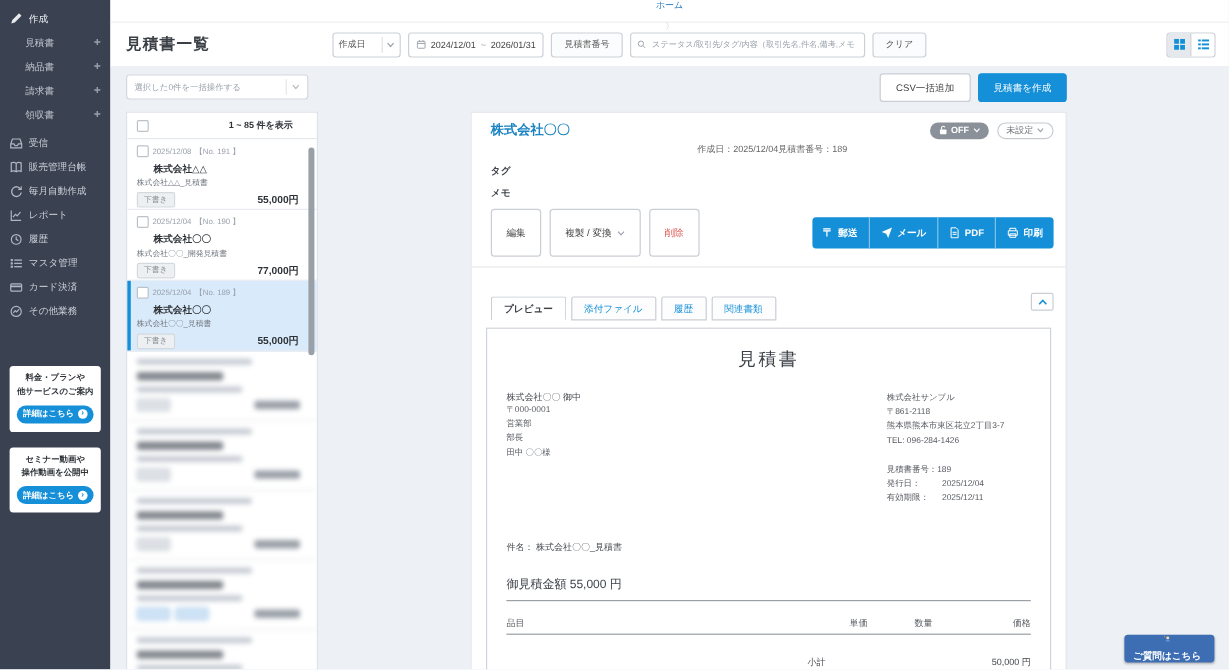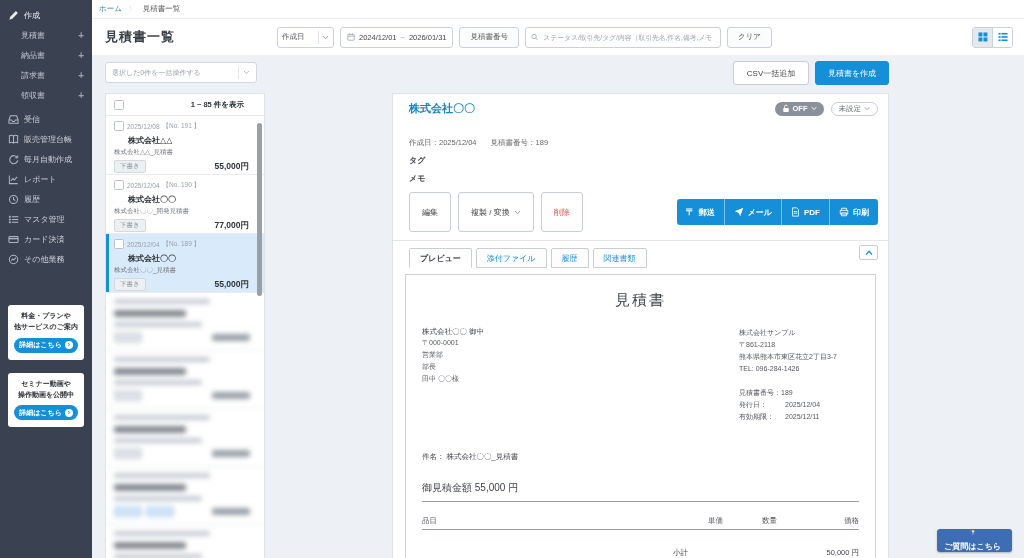--- a/index.html
+++ b/index.html
@@ -16,21 +16,21 @@
   .side-sub .plus{position:absolute;right:8px;color:#9aa1ad;font-size:10px;font-weight:bold;}
   .side-ico{width:12px;height:12px;flex:none;color:#aeb6c2;display:flex;align-items:center;justify-content:center;}
   .promo{width:76px;margin:0 auto 13px;background:#fff;border-radius:3px;padding:6px 2px 7px;text-align:center;box-sizing:border-box;}
   .promo-wrap{margin-top:36px;}
   .promo-t{font-size:7px;font-weight:bold;color:#2f3338;line-height:1.55;}
   .promo-btn{margin:5px auto 0;width:64px;background:#1590d8;color:#fff;border-radius:9px;font-size:7px;font-weight:bold;padding:2.5px 0;display:flex;align-items:center;justify-content:center;gap:3px;cursor:pointer;}
   .promo-arr{background:#fff;color:#1590d8;border-radius:50%;width:8px;height:8px;line-height:8px;font-size:7px;display:inline-block;}
 
   
   .main{position:absolute;left:92px;top:0;right:0;height:558px;}
-  .crumbbar{height:18px;background:#fff;border-bottom:1px solid #eceef1;display:flex;align-items:center;gap:7px;padding:0 7px;font-size:7.5px;}
+  .crumbbar{height:18px;background:#fff;border-bottom:1px solid #eceef1;display:flex;align-items:center;gap:7px;padding:0 7px;font-size:7.5px;flex-direction:column;}
   .crumb-home{color:#2e7fc1;cursor:pointer;}
   .crumb-sep{color:#b6bac0;font-size:7px;}
   .crumb-cur{color:#555;}
   .headerbar{height:36px;background:#fff;border-bottom:1px solid #e3e6ea;display:flex;align-items:center;padding:0 11px 0 13px;}
   .page-title{font-size:13px;font-weight:bold;color:#3b3f46;letter-spacing:1px;}
   .filters{display:flex;align-items:center;gap:6px;margin-left:102px;}
   .ctl{display:flex;align-items:center;background:#fff;border:1px solid #ccd1d7;border-radius:3px;height:21px;box-sizing:border-box;font-size:7.5px;color:#555;}
   .sel-field{width:57px;padding:0 4px;justify-content:space-between;}
   .sel-div{width:1px;height:13px;background:#dfe3e7;margin-left:auto;margin-right:3px;}
   .datebox{padding:0 6px;gap:4px;color:#444;}
@@ -76,31 +76,31 @@
   .bp{margin-left:auto;width:38px;height:7px;background:#9aa0a8;border-radius:2px;margin-right:6px;}
 
   
   .detail-panel{position:absolute;left:300px;top:38px;width:497px;bottom:-8px;background:#fff;border:1px solid #dfe3e8;box-sizing:border-box;}
   .detail-head{padding:7px 10px 8px 16px;}
   .dh-row1{display:flex;align-items:center;}
   .dh-title{font-size:11px;font-weight:bold;color:#1b84c4;}
   .pill{display:flex;align-items:center;gap:3px;height:14px;border-radius:8px;font-size:7.5px;padding:0 7px;cursor:pointer;box-sizing:border-box;}
   .pill-off{margin-left:auto;background:#8b9199;color:#fff;font-weight:bold;}
   .pill-status{margin-left:7px;background:#fff;border:1px solid #c6ccd2;color:#6b7177;}
-  .dh-meta{margin-top:22px;font-size:7.5px;color:#666;display:flex;gap:14px;}
+  .dh-meta{margin-top:4px;font-size:7.5px;color:#666;display:flex;justify-content:center;}
   .dh-label{margin-top:7px;font-size:8px;font-weight:bold;color:#3f434a;}
   .dh-actions{margin-top:8px;display:flex;align-items:center;gap:7px;}
   .abtn{background:#fff;border:1px solid #c9ced4;border-radius:3px;height:40px;padding:0 12px;font-size:8px;color:#444;display:flex;align-items:center;gap:4px;cursor:pointer;font-family:inherit;}
   .abtn.danger{color:#d9534f;}
   .send-bar{margin-left:auto;display:flex;height:26px;background:#1590d8;border-radius:3px;overflow:hidden;}
   .seg{display:flex;align-items:center;gap:4px;padding:0 9px;color:#fff;font-size:8px;font-weight:bold;cursor:pointer;}
   .seg + .seg{border-left:1px solid rgba(255,255,255,.45);}
   .seg-post{font-size:9px;font-weight:bold;}
   .dh-divider{height:1px;background:#e4e8ec;}
-  .tabs{display:flex;gap:4px;margin:7px 16px 0;position:relative;align-items:flex-end;}
+  .tabs{display:flex;gap:4px;margin:24px 16px 0;position:relative;align-items:flex-end;}
   .tab{height:20px;display:flex;align-items:center;padding:0 10px;border:1px solid #c9ced5;border-radius:2px 2px 0 0;font-size:8px;color:#1590d8;background:#fdfdfe;cursor:pointer;box-sizing:border-box;}
   .tab.active{color:#3c4046;font-weight:bold;background:#fff;border-bottom-color:#fff;}
   .collapse-btn{position:absolute;right:-6px;top:-3px;width:17px;height:13px;border:1px solid #c9ced5;border-radius:2px;background:#fff;display:flex;align-items:center;justify-content:center;color:#1590d8;cursor:pointer;}
 
   
   .doc-card{margin:6px 12px 0;border:1px solid #cfd4da;background:#fff;padding:12px 16px 40px;box-sizing:border-box;color:#4a4e54;}
   .doc-title{text-align:center;font-size:15px;color:#3c4046;letter-spacing:2px;margin-top:4px;}
   .doc-cols{display:flex;margin-top:17px;}
   .doc-left{flex:1;}
   .doc-right{width:120px;}

